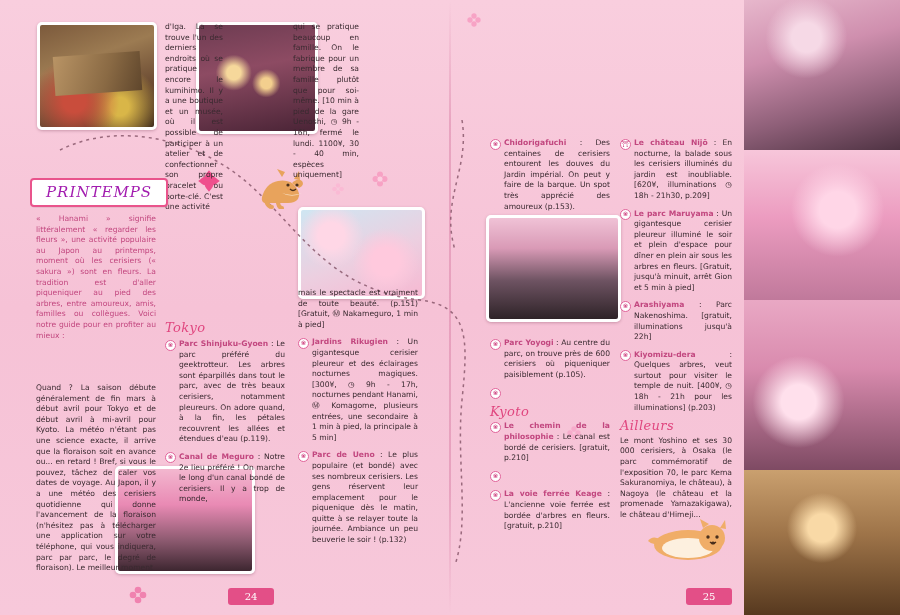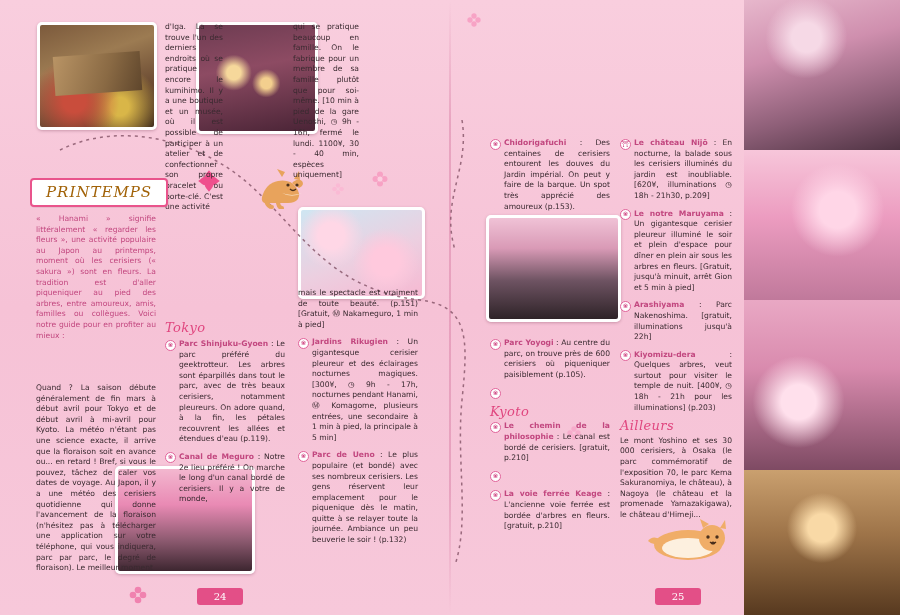--- a/index.html
+++ b/index.html
@@ -31,21 +31,21 @@
     font-family:"DejaVu Serif", serif;
     color:#e0467f; font-size:13px; font-style:italic;
     margin:8px 0 4px 0; letter-spacing:0.4px;
   }
   .banner {
     display:inline-block;
     background:#ffffff;
     border:2px solid #e9548c;
     border-radius:4px;
     padding:3px 14px 4px 14px;
-    color:#a16207;
+    color:#a21caf;
     font-family:"DejaVu Serif", serif;
     font-style:italic;
     font-size:15px;
     letter-spacing:1px;
     box-shadow:1px 1px 0 rgba(0,0,0,.06);
   }
   .bullet-row { display:flex; gap:3px; margin-bottom:7px; }
   .bullet-ico {
     flex:0 0 auto; width:11px; height:11px; border-radius:50%;
     background:#ffffff; border:1px solid #e1639a;
@@ -110,20 +110,21 @@
   .rp4 { background:
       radial-gradient(circle at 50% 40%, #f9d9a6 0 12%, rgba(249,217,166,0) 30%),
       linear-gradient(180deg,#caa06f 0%, #9d7348 45%, #57391f 100%);
   }
   
   .pagenum {
     position:absolute; width:46px; height:17px;
     background:#e34f87; color:#ffffff;
     border-radius:3px; font-size:10px; text-align:center; line-height:17px;
     font-family:"DejaVu Serif", serif;
+    margin-left:31px;
   }
   .spine { position:absolute; top:0; bottom:0; width:2px; left:449px;
            background:linear-gradient(180deg, rgba(214,120,160,.0), rgba(214,120,160,.45) 20%, rgba(214,120,160,.45) 80%, rgba(214,120,160,0)); }
 </style>
 </head>
 <body>
 
 <div class="page">
 
   <div class="spine"></div>
@@ -259,21 +260,21 @@
 
   <div class="col" style="left:165px;top:312px;width:120px;">
     <div class="sec-title">Tokyo</div>
     <div class="body-text">
       <div class="bullet-row">
         <span class="bullet-ico">❀</span>
         <span class="bullet-txt"><b class="bullet-name">Parc Shinjuku-Gyoen</b><span> : Le parc préféré du geektrotteur. Les arbres sont éparpillés dans tout le parc, avec de très beaux cerisiers, notamment pleureurs. On adore quand, à la fin, les pétales recouvrent les allées et étendues d'eau (p.119).</span></span>
       </div>
       <div class="bullet-row">
         <span class="bullet-ico">❀</span>
-        <span class="bullet-txt"><b class="bullet-name">Canal de Meguro</b><span> : Notre 2e lieu préféré ! On marche le long d'un canal bordé de cerisiers. Il y a votre de monde,</span></span>
+        <span class="bullet-txt"><b class="bullet-name">Canal de Meguro</b><span> : Notre 2e lieu préféré ! On marche le long d'un canal bondé de cerisiers. Il y a trop de monde,</span></span>
       </div>
     </div>
   </div>
 
   <div class="col body-text" style="left:298px;top:288px;width:120px;">
     <p>mais le spectacle est vraiment de toute beauté. (p.151) [Gratuit, Ⓜ Nakameguro, 1 min à pied]</p>
     <div class="bullet-row">
       <span class="bullet-ico">❀</span>
       <span class="bullet-txt"><b class="bullet-name">Jardins Rikugien</b><span> : Un gigantesque cerisier pleureur et des éclairages nocturnes magiques. [300¥, ◷ 9h - 17h, nocturnes pendant Hanami, Ⓜ Komagome, plusieurs entrées, une secondaire à 1 min à pied, la principale à 5 min]</span></span>
     </div>
@@ -312,21 +313,21 @@
     </div>
   </div>
 
   <div class="col body-text" style="left:620px;top:138px;width:112px;">
     <div class="bullet-row">
       <span class="bullet-ico">⛩</span>
       <span class="bullet-txt"><b class="bullet-name">Le château Nijō</b><span> : En nocturne, la balade sous les cerisiers illuminés du jardin est inoubliable. [620¥, illuminations ◷ 18h - 21h30, p.209]</span></span>
     </div>
     <div class="bullet-row">
       <span class="bullet-ico">❀</span>
-      <span class="bullet-txt"><b class="bullet-name">Le notre Maruyama</b><span> : Un gigantesque cerisier pleureur illuminé le soir et plein d'espace pour dîner en plein air sous les arbres en fleurs. [Gratuit, jusqu'à minuit, arrêt Gion et 5 min à pied]</span></span>
+      <span class="bullet-txt"><b class="bullet-name">Le parc Maruyama</b><span> : Un gigantesque cerisier pleureur illuminé le soir et plein d'espace pour dîner en plein air sous les arbres en fleurs. [Gratuit, jusqu'à minuit, arrêt Gion et 5 min à pied]</span></span>
     </div>
     <div class="bullet-row">
       <span class="bullet-ico">❀</span>
       <span class="bullet-txt"><b class="bullet-name">Arashiyama</b><span> : Parc Nakenoshima. [gratuit, illuminations jusqu'à 22h]</span></span>
     </div>
     <div class="bullet-row">
       <span class="bullet-ico">❀</span>
       <span class="bullet-txt"><b class="bullet-name">Kiyomizu-dera</b><span> : Quelques arbres, veut surtout pour visiter le temple de nuit. [400¥, ◷ 18h - 21h pour les illuminations] (p.203)</span></span>
     </div>
     <div class="sec-title">Ailleurs</div>

